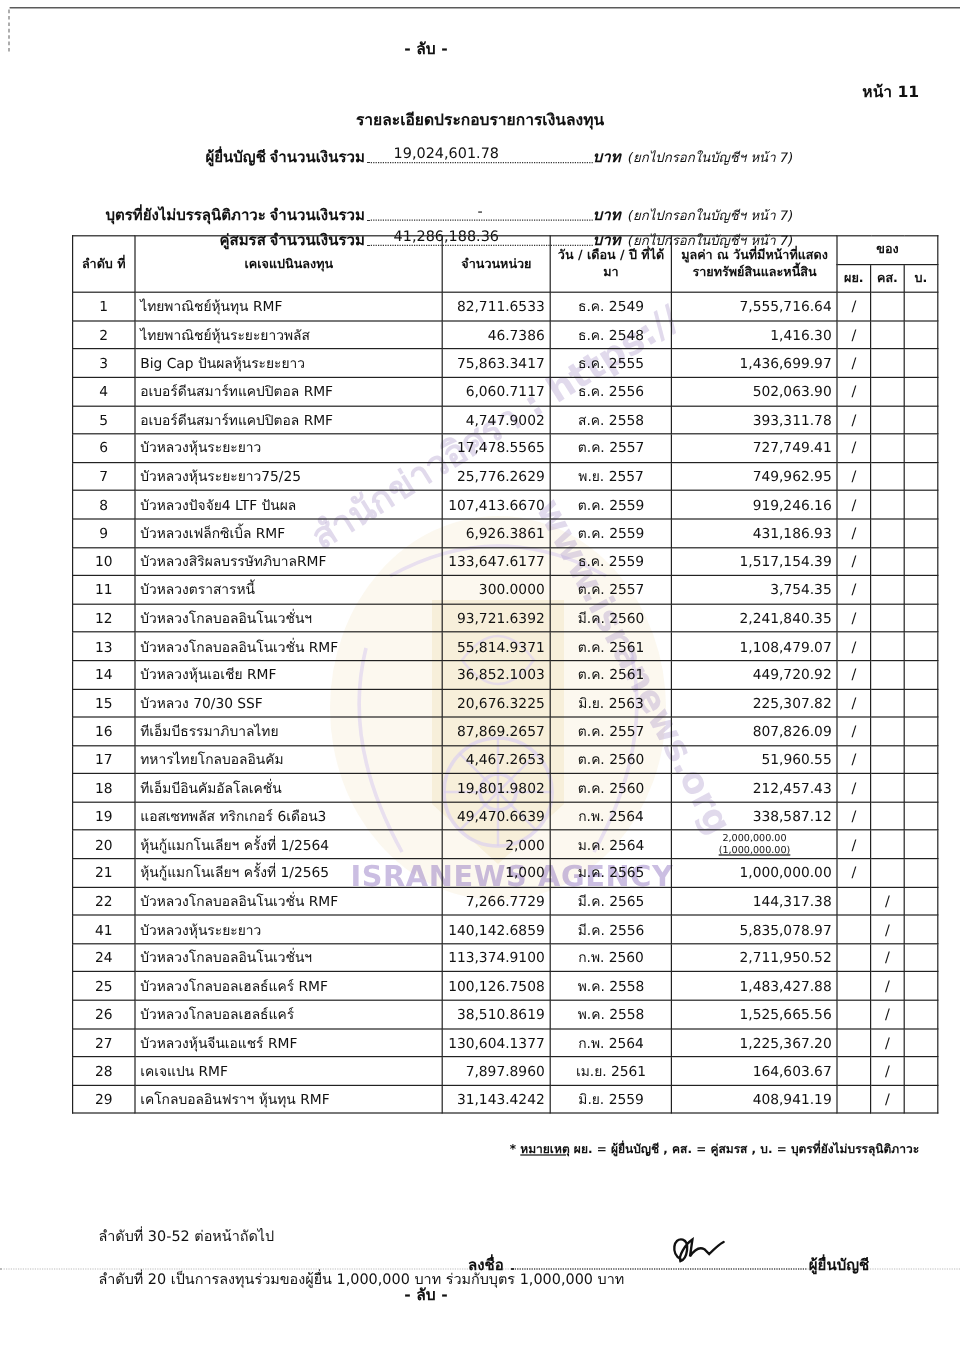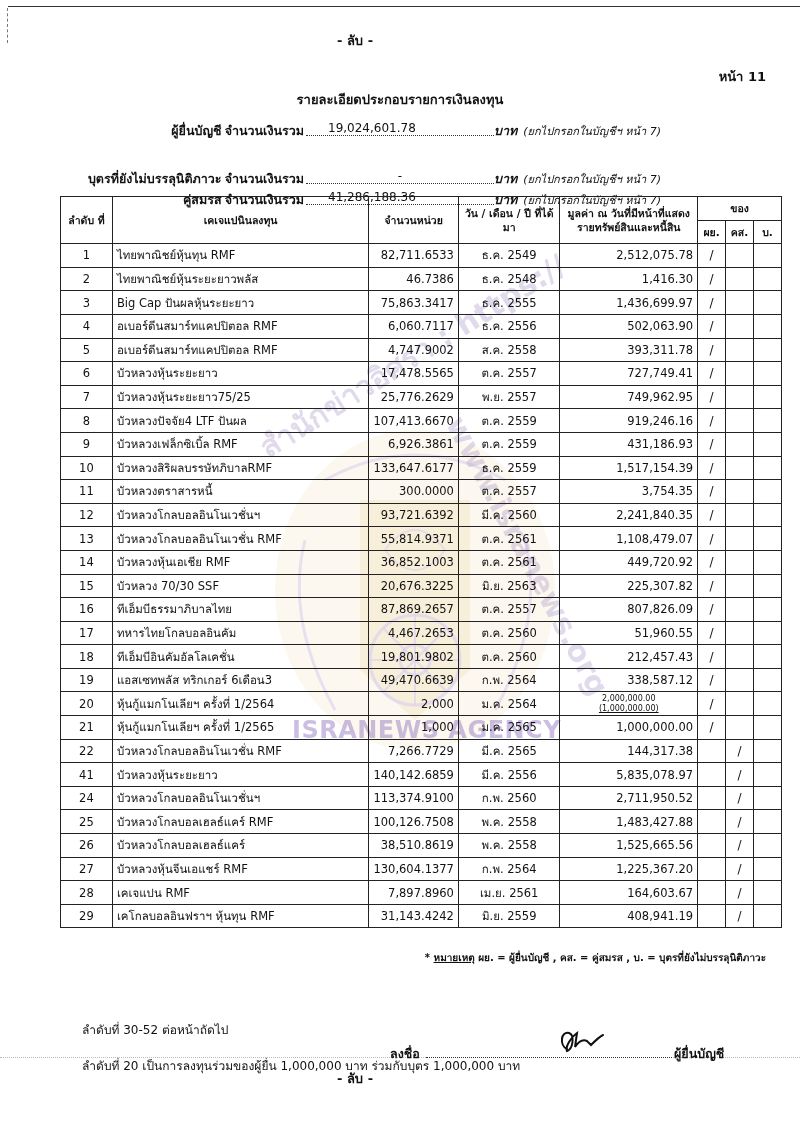--- a/index.html
+++ b/index.html
@@ -151,21 +151,21 @@
       <th class="h-small">คส.</th>
       <th class="h-small">บ.</th>
     </tr>
   </thead>
   <tbody id="rows">
       <tr>
         <td class="c-no">1</td>
         <td class="c-name">ไทยพาณิชย์หุ้นทุน RMF</td>
         <td class="c-units">82,711.6533</td>
         <td class="c-date">ธ.ค. 2549</td>
-        <td class="c-value">2,512,075.78</td>
+        <td class="c-value">7,555,716.64</td>
         <td class="c-own">/</td>
         <td class="c-own"></td>
         <td class="c-own"></td>
       </tr>
       <tr>
         <td class="c-no">2</td>
         <td class="c-name">ไทยพาณิชย์หุ้นระยะยาวพลัส</td>
         <td class="c-units">46.7386</td>
         <td class="c-date">ธ.ค. 2548</td>
         <td class="c-value">1,416.30</td>

